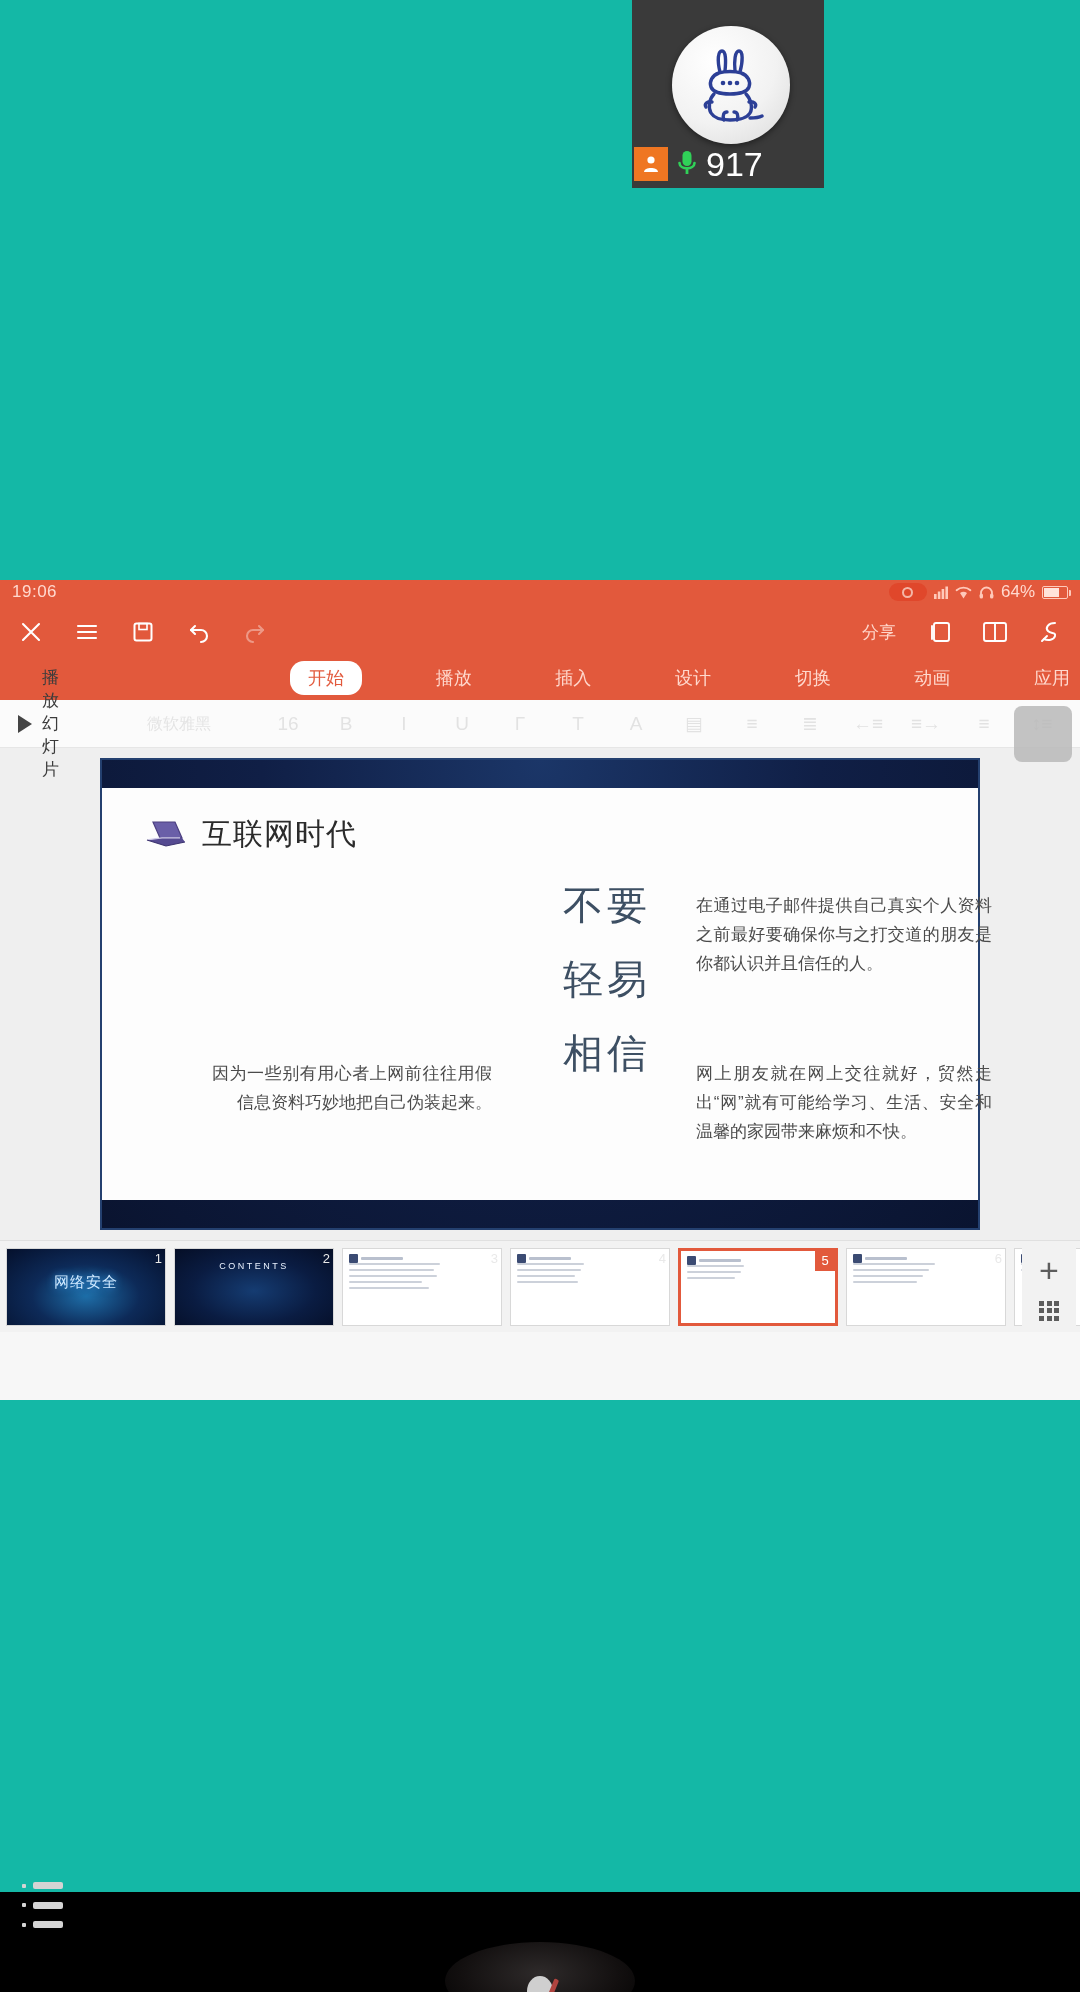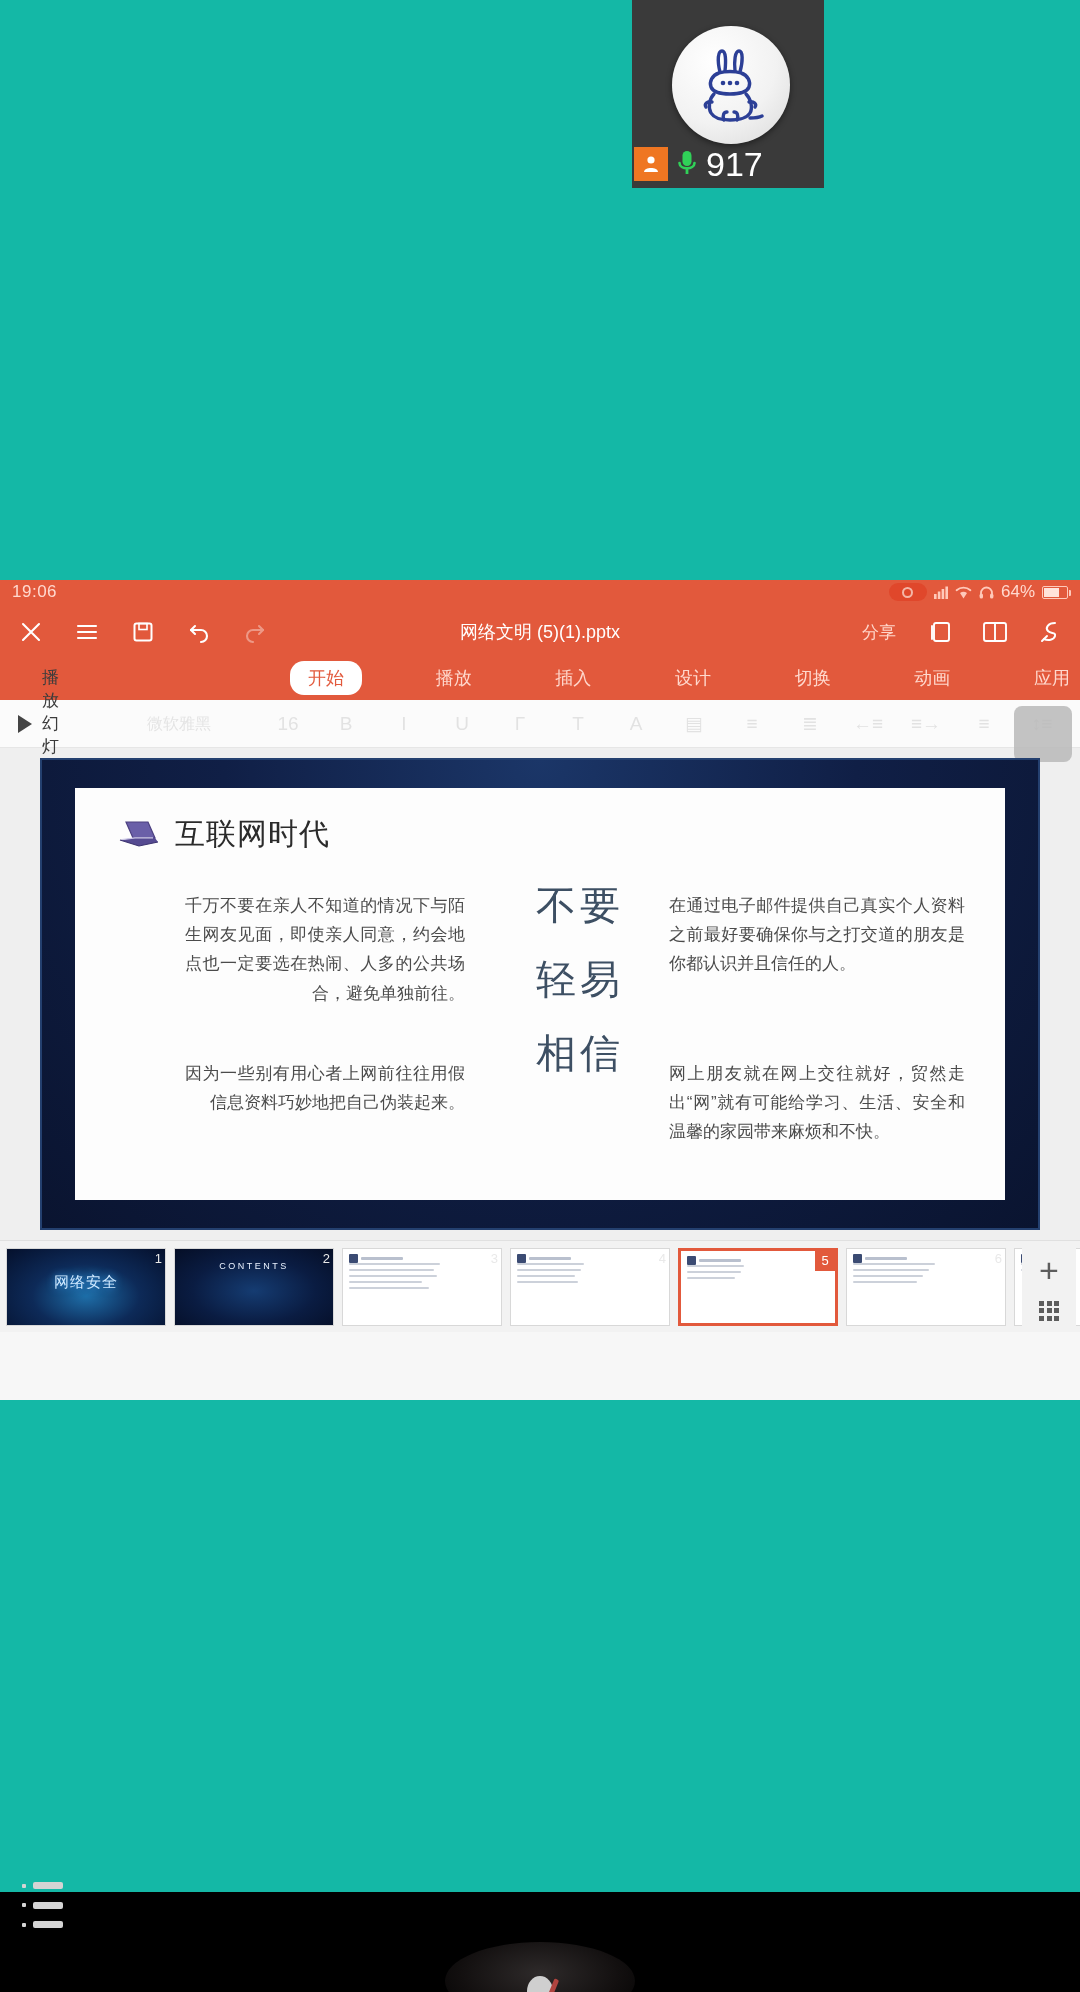--- a/index.html
+++ b/index.html
@@ -110,21 +110,21 @@
     position:absolute; right:8px; top:6px; width:58px; height:56px;
     background:#b9b9b9; border-radius:8px; opacity:.85;
   }
 
   
   .canvas{
     height:492px; background:#efefef; display:flex; align-items:center; justify-content:center;
     padding:10px 0;
   }
   .slide-frame{
-    width:1000px; height:472px; background:#0d1b3e;
+    width:880px; height:472px; background:#0d1b3e;
     background:
       radial-gradient(ellipse at 50% 0%, #1b3668 0%, #101f46 45%, #0a1430 100%);
     border:2px solid #24406f; position:relative;
     display:flex; align-items:center; justify-content:center;
   }
   .slide-white{
     width:930px; height:412px; background:#fdfdfd; position:relative; padding:26px 34px;
   }
   .sl-title{ display:flex; align-items:center; gap:14px; margin-left:6px; }
   .sl-title-tx{ font-size:30px; color:#2b2b2b; letter-spacing:1px; }
@@ -315,21 +315,20 @@
               <path d="M4 10 H14 A6 6 0 0 1 14 22" stroke="#fff" stroke-width="2.1" fill="none" stroke-linecap="round"></path>
             </svg>
         </span>
         <span class="tb-ico dim">
           <svg width="24" height="24" viewBox="0 0 24 24">
               <path d="M16 6 L20 10 L16 14" stroke="#fff" stroke-width="2.1" fill="none" stroke-linecap="round" stroke-linejoin="round"></path>
               <path d="M20 10 H10 A6 6 0 0 0 10 22" stroke="#fff" stroke-width="2.1" fill="none" stroke-linecap="round"></path>
             </svg>
         </span>
       </div>
-      <div class="tb-title">网络文明 (5)(1).pptx</div>
       <div class="tb-right">
         <span class="tb-share">分享</span>
         <span class="tb-ico">
           <svg width="26" height="26" viewBox="0 0 26 26">
               <rect x="6" y="4" width="15" height="18" rx="2" stroke="#fff" stroke-width="1.9" fill="none"></rect>
               <path d="M4 7 V20" stroke="#fff" stroke-width="1.9" stroke-linecap="round"></path>
             </svg>
         </span>
         <span class="tb-ico">
           <svg width="28" height="26" viewBox="0 0 28 26">
@@ -388,21 +387,20 @@
             <svg width="46" height="34" viewBox="0 0 46 34">
               <path d="M11 4 L33 4 L40 20 L18 20 Z" fill="#6a5fa8"></path>
               <path d="M11 4 L33 4 L40 20 L18 20 Z" fill="none" stroke="#4c4080" stroke-width="1.2"></path>
               <path d="M5 22 L18 20 L40 20 L43 24 L24 28 Z" fill="#554a91"></path>
               <path d="M7 21.6 L20 19.8 L38 19.8" stroke="#cfcae8" stroke-width="1.2" fill="none"></path>
               <path d="M5 22 L24 28 L43 24" fill="none" stroke="#3d3470" stroke-width="1.1"></path>
             </svg>
             <span class="sl-title-tx">互联网时代</span>
           </div>
           <div class="sl-cols">
-            <div class="sl-tx t1">千万不要在亲人不知道的情况下与陌生网友见面，即使亲人同意，约会地点也一定要选在热闹、人多的公共场合，避免单独前往。</div>
             <div class="sl-tx t2">因为一些别有用心者上网前往往用假信息资料巧妙地把自己伪装起来。</div>
             <div class="sl-center">
               <div>不要</div>
               <div>轻易</div>
               <div>相信</div>
             </div>
             <div class="sl-tx t3">在通过电子邮件提供自己真实个人资料之前最好要确保你与之打交道的朋友是你都认识并且信任的人。</div>
             <div class="sl-tx t4">网上朋友就在网上交往就好，贸然走出“网”就有可能给学习、生活、安全和温馨的家园带来麻烦和不快。</div>
           </div>
         </div>

